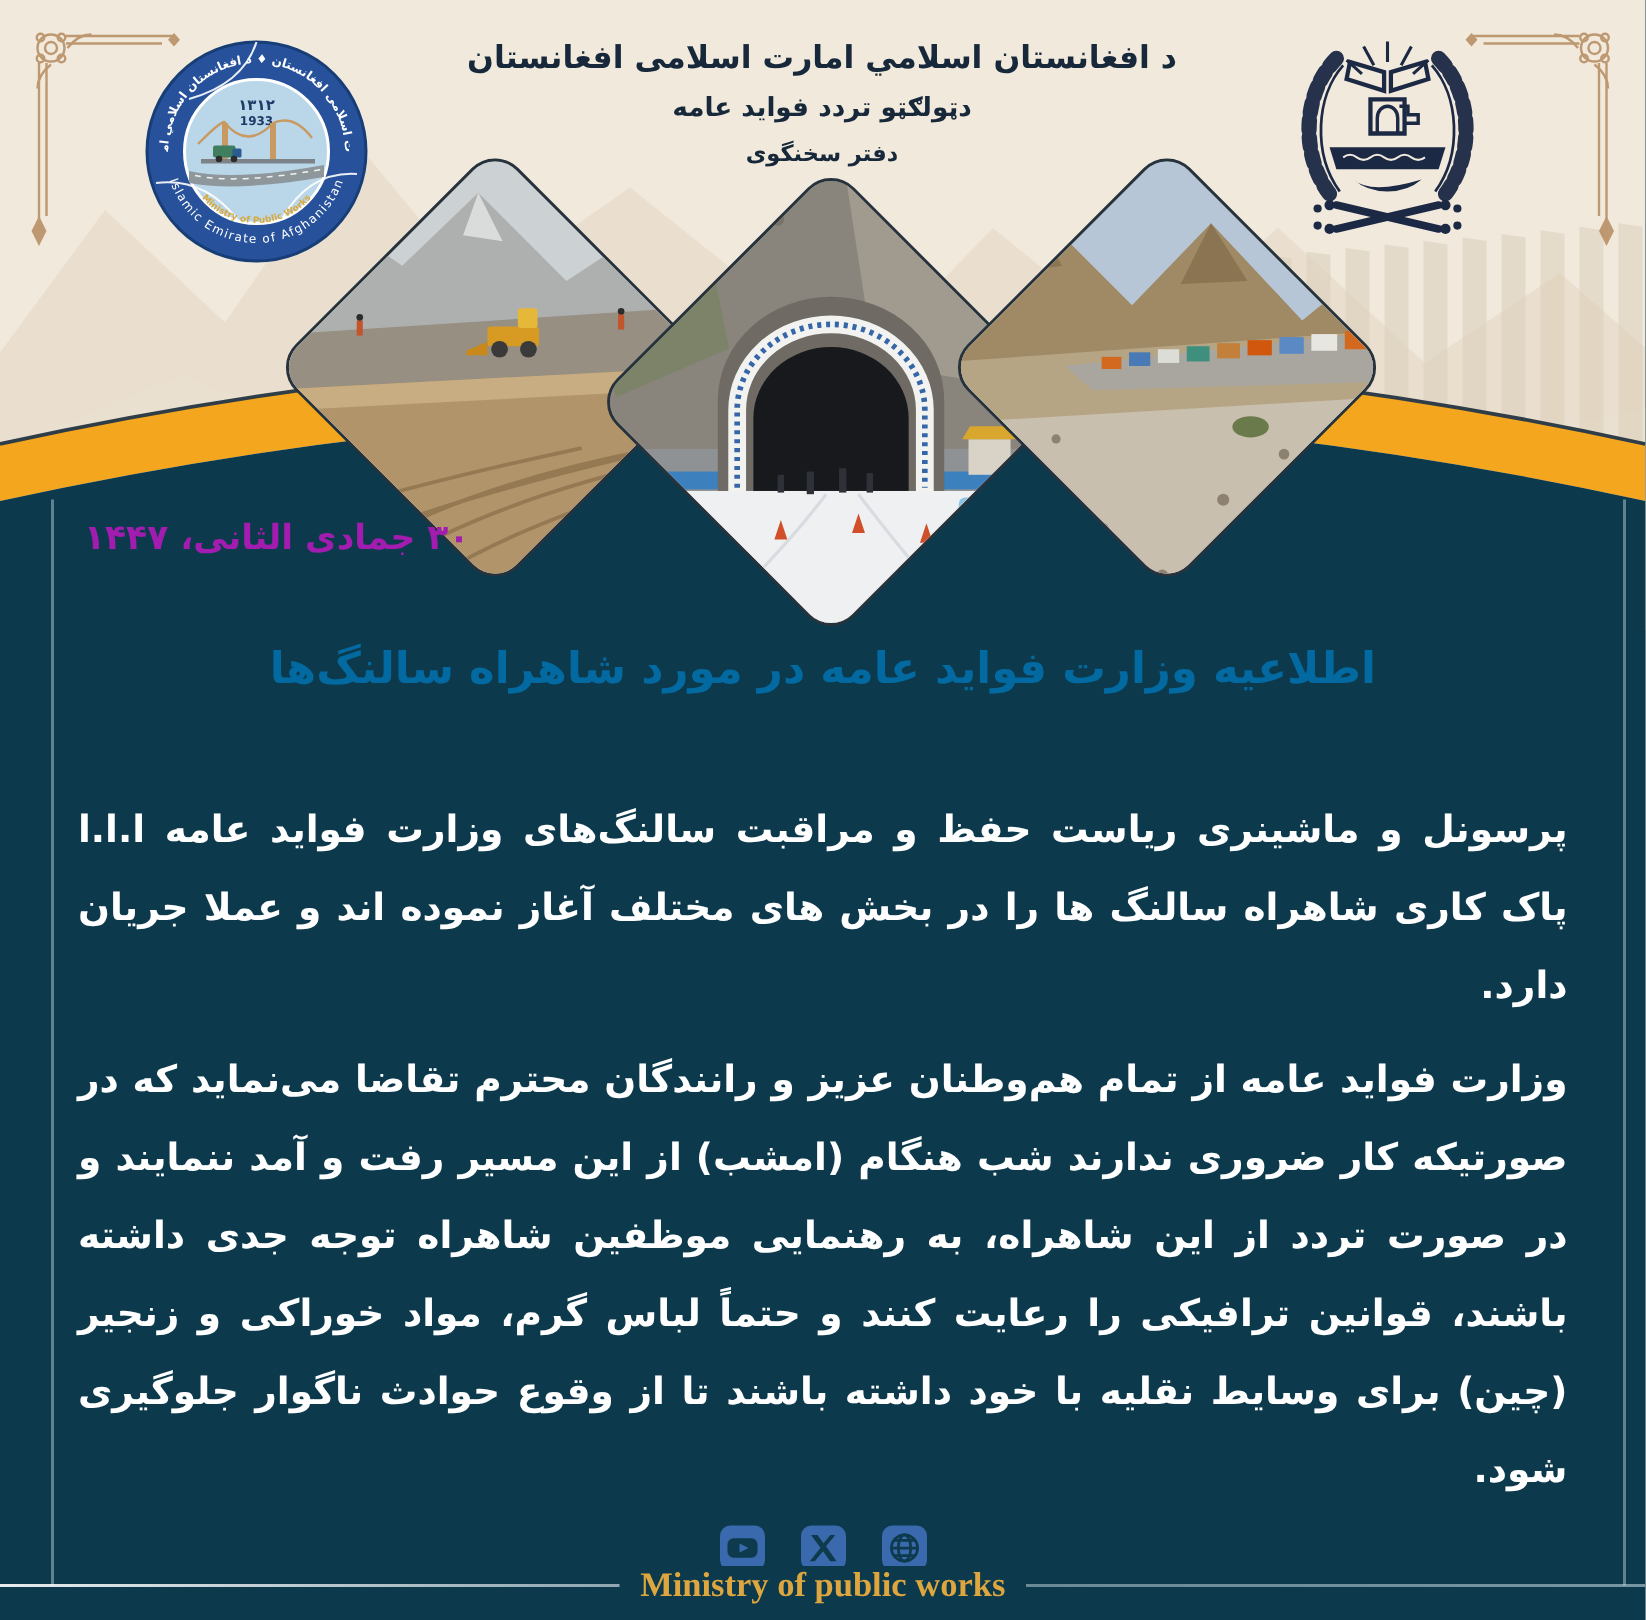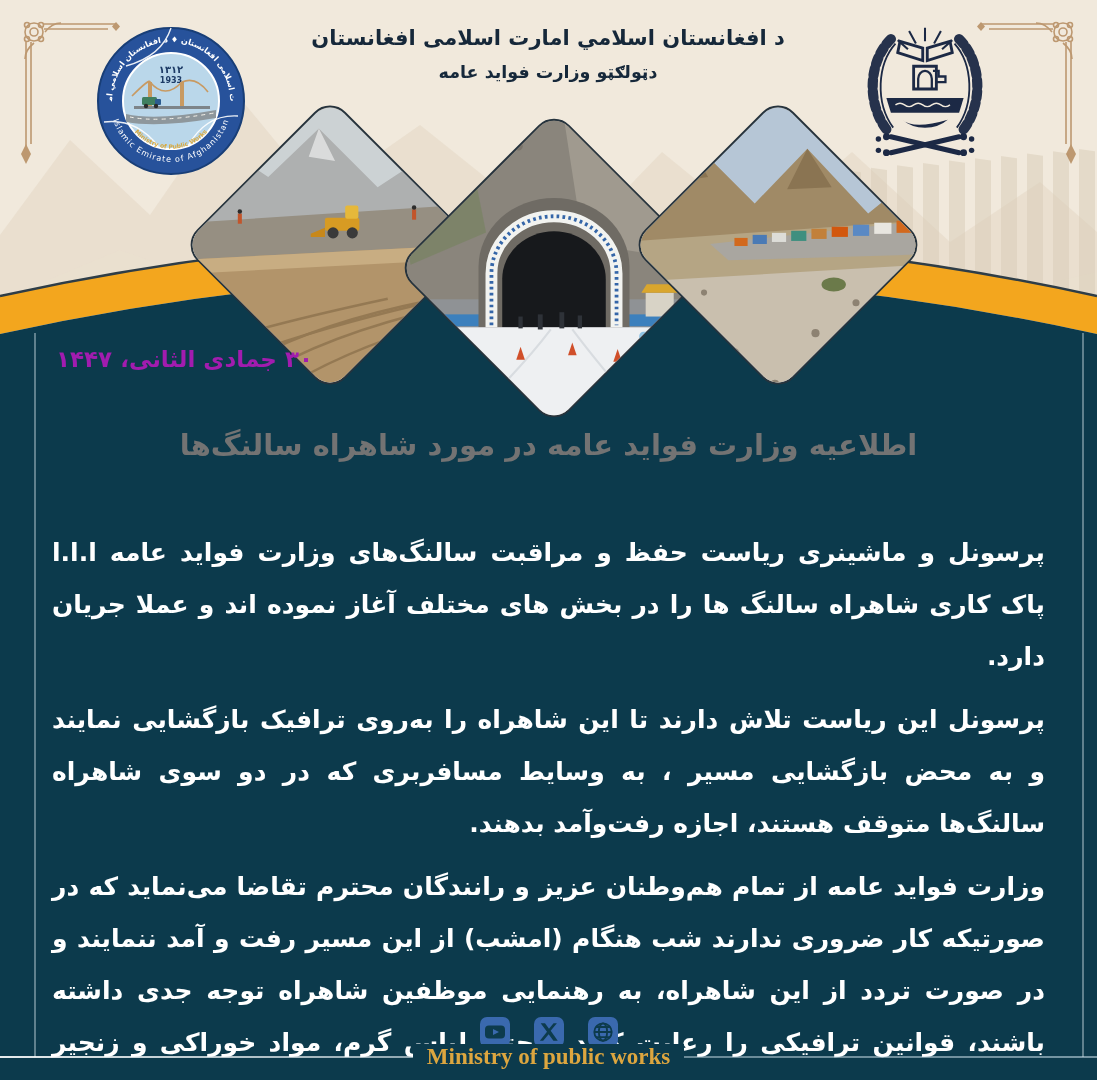--- a/index.html
+++ b/index.html
@@ -24,21 +24,21 @@
   .dm svg{position:absolute;transform:rotate(-45deg);}
   .dm1{width:206px;height:206px;left:225px;top:140px;}
   .dm2{width:220px;height:220px;left:442px;top:156px;}
   .dm3{width:206px;height:206px;left:673px;top:140px;}
   .dm1 svg,.dm3 svg{width:310px;height:310px;left:-52px;top:-52px;}
   .dm2 svg{width:330px;height:330px;left:-55px;top:-55px;}
   
   .date{position:absolute;left:56px;top:346px;z-index:4;color:#a21caf;font-weight:bold;
         font-size:23px;direction:rtl;}
   .headline{position:absolute;left:0;right:0;top:428px;z-index:4;text-align:center;
-            color:#737373;font-weight:bold;font-size:29px;direction:rtl;}
+            color:#0369a1;font-weight:bold;font-size:29px;direction:rtl;}
   .bodytext{position:absolute;left:41px;top:516px;width:1015px;z-index:4;color:#ffffff;
             font-weight:bold;font-size:25px;line-height:52px;direction:rtl;
             text-align:justify;}
   .bodytext p{margin:11px;}
   
   .frame-v{position:absolute;top:333px;width:2px;height:724px;
            background:rgba(235,245,250,.38);z-index:4;}
   .frame-v.left{left:34px;} .frame-v.right{left:1082px;}
   .frame-h{position:absolute;left:0;top:1056px;width:1097px;height:2px;z-index:4;
            background:linear-gradient(90deg,rgba(255,255,255,.9),rgba(215,230,238,.45) 55%,rgba(205,225,235,.55));}
@@ -113,21 +113,22 @@
         <circle cx="29" cy="29" r="2.5"></circle>
       <path d="M33,22 q7,-9 16,-9"></path>
         <path d="M22,33 q-9,7 -9,16"></path>
     </g>
     <path d="M104,12 l4,4.5 -4,4.5 -4,-4.5 Z" fill="#b48a5e"></path>
     <path d="M14,134 l5,10 -5,10 -5,-10 Z" fill="#b48a5e"></path>
   </svg>
 
   <div class="hdr">
     <div class="l1">د افغانستان اسلامي امارت اسلامی افغانستان</div>
-    <div class="l2">دټولګټو وزارت فواید عامه</div>
+    <div class="l2">دټولګټو تردد فواید عامه</div>
+    <div class="l3">دفتر سخنگوی</div>
   </div>
 
   <svg class="logo" width="150" height="150" viewBox="0 0 150 150">
     <defs>
       <path id="ringTop" d="M16,75 A59,59 0 0 1 134,75"></path>
       <path id="ringBot" d="M14,75 A61,61 0 0 0 136,75"></path>
       <path id="capArc" d="M32,96 A48,48 0 0 0 118,96"></path>
     </defs>
     <circle cx="75" cy="75" r="73" fill="#27529b" stroke="#183e77" stroke-width="2"></circle>
     <circle cx="75" cy="75" r="48" fill="#bad7ea" stroke="#ffffff" stroke-width="2"></circle>
@@ -318,21 +319,20 @@
       </g>
       <ellipse cx="208" cy="192" rx="12" ry="7" fill="#6b7a4a"></ellipse>
     </svg>
   </div>
 
   <div class="date">۳۰ جمادی الثانی، ۱۴۴۷</div>
   <div class="headline">اطلاعیه وزارت فواید عامه در مورد شاهراه سالنگ‌ها</div>
 
   <div class="bodytext">
     <p>پرسونل و ماشینری ریاست حفظ و مراقبت سالنگ‌های وزارت فواید عامه ا.ا.ا پاک کاری شاهراه سالنگ ها را در بخش های مختلف آغاز نموده اند و عملا جریان دارد.</p>
-    <p>پرسونل این ریاست تلاش دارند تا این شاهراه را به‌روی ترافیک بازگشایی نمایند و به محض بازگشایی مسیر ، به وسایط مسافربری که در دو سوی شاهراه سالنگ‌ها متوقف هستند، اجازه رفت‌وآمد بدهند.</p>
     <p>وزارت فواید عامه از تمام هم‌وطنان عزیز و رانندگان محترم تقاضا می‌نماید که در صورتیکه کار ضروری ندارند شب هنگام (امشب) از این مسیر رفت و آمد ننمایند و در صورت تردد از این شاهراه، به رهنمایی موظفین شاهراه توجه جدی داشته باشند، قوانین ترافیکی را رعایت کنند و حتماً لباس گرم، مواد خوراکی و زنجیر (چین) برای وسایط نقلیه با خود داشته باشند تا از وقوع حوادث ناگوار جلوگیری شود.</p>
   </div>
 
   <div class="frame-v left"></div>
   <div class="frame-v right"></div>
   <div class="frame-h"></div>
 
   <div class="social">
     <div class="sicon">
       <svg width="22" height="22" viewBox="0 0 22 22">

